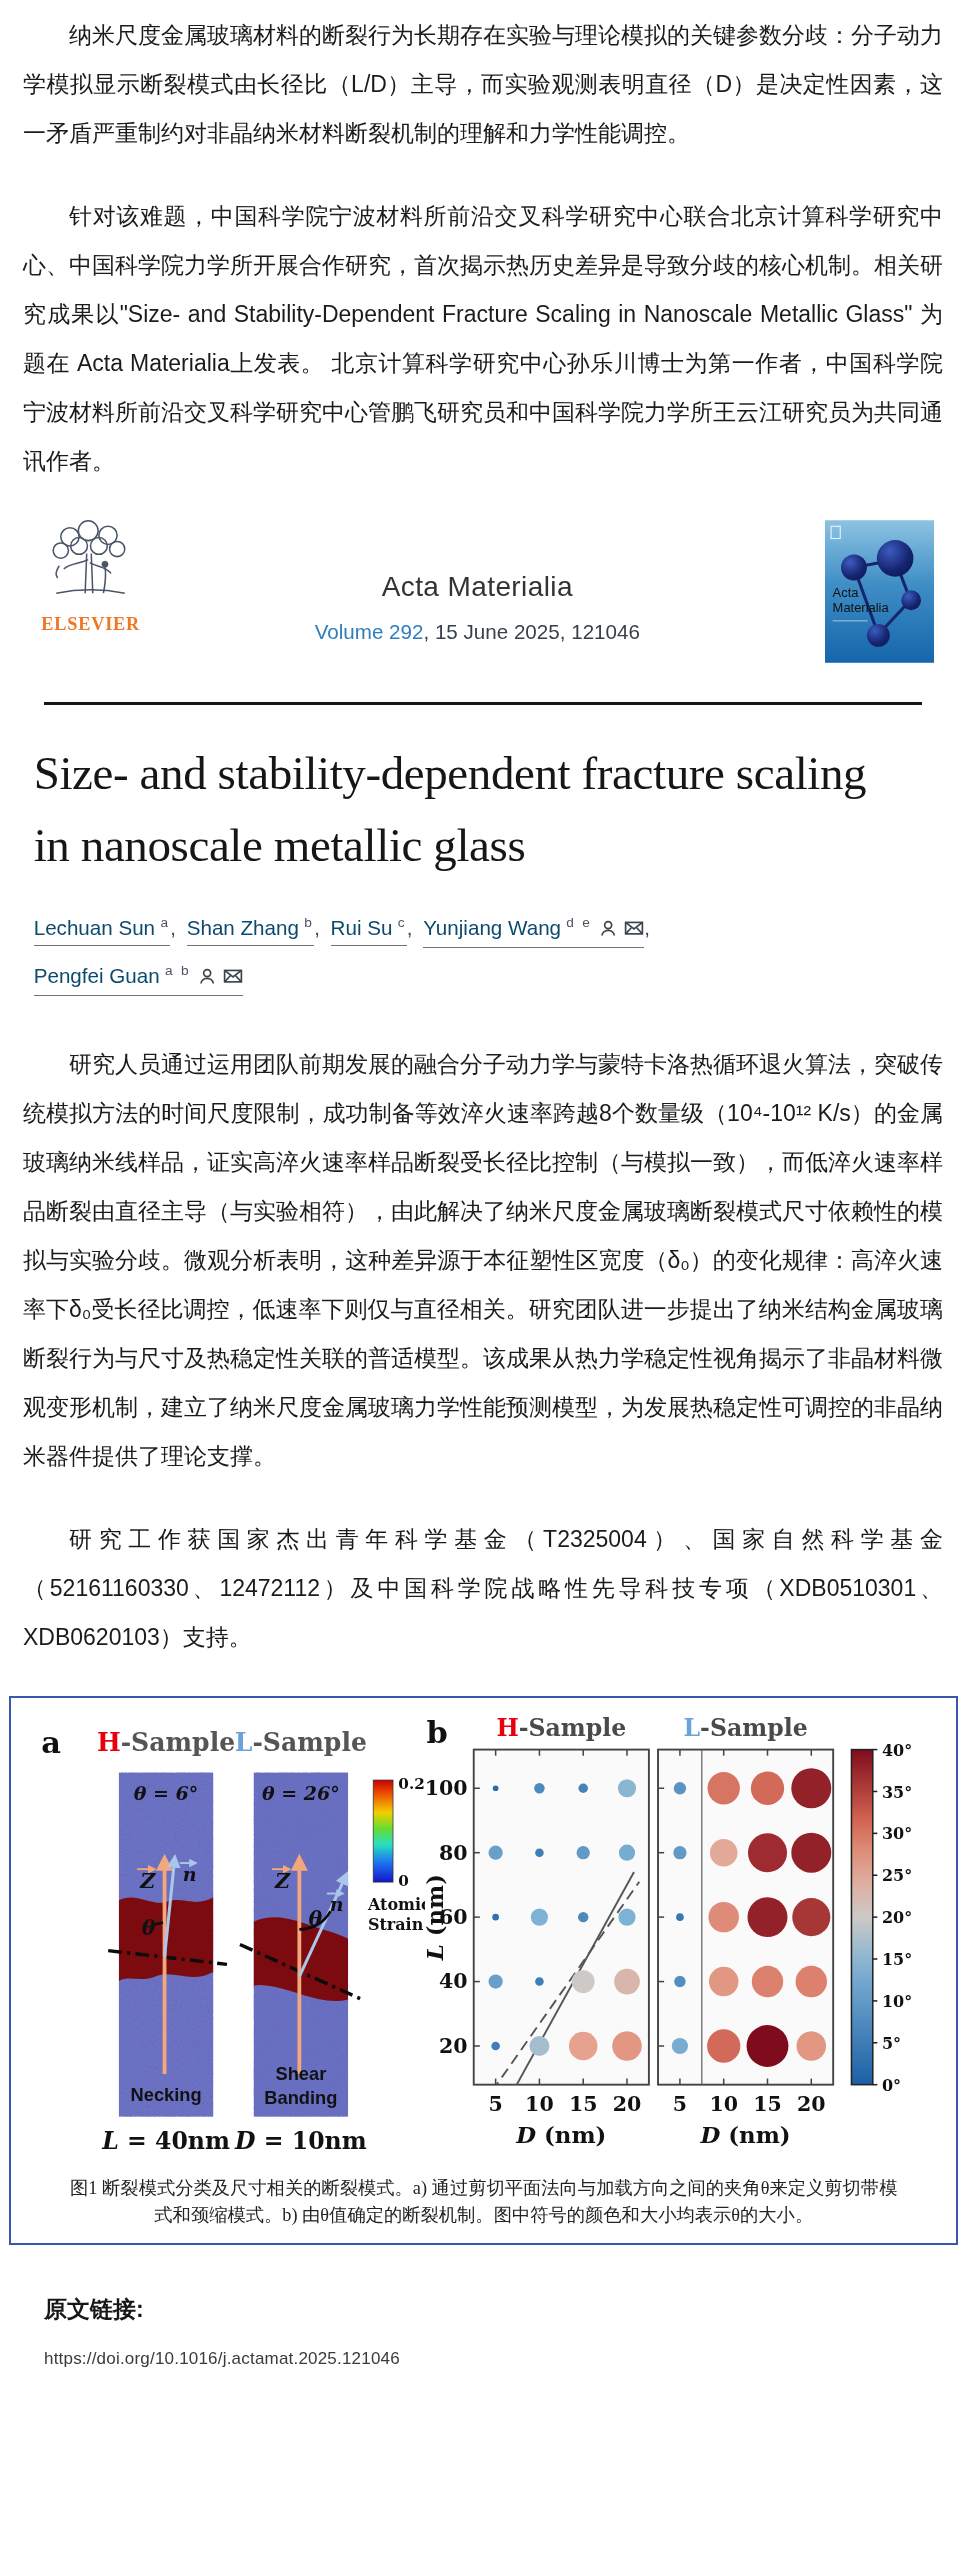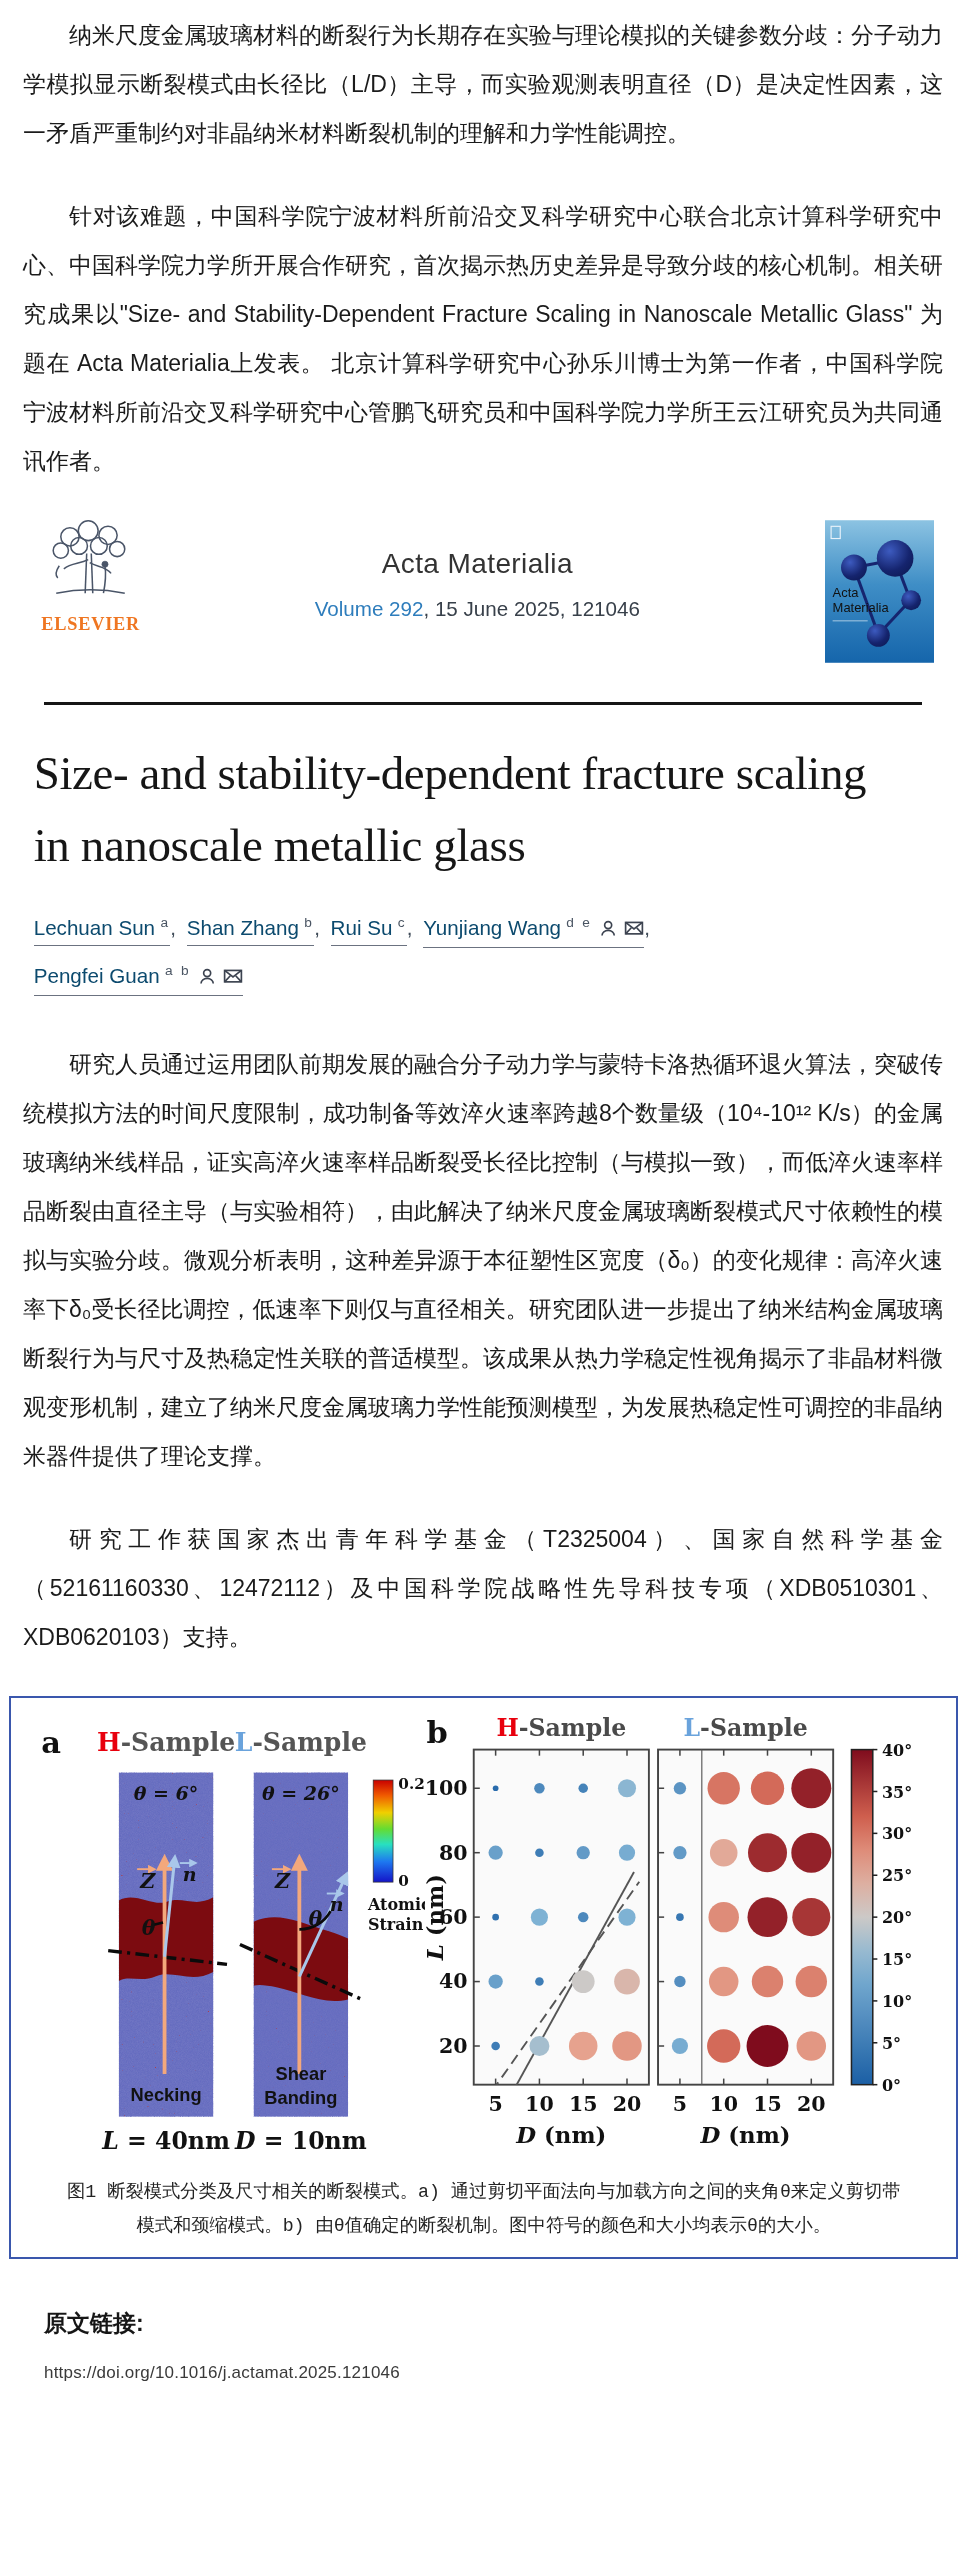--- a/index.html
+++ b/index.html
@@ -14,21 +14,21 @@
     font-size:23px;line-height:49px;margin:0 0 34px 0;
     text-indent:2em;text-align:justify;color:#1b1b1b;
   }
   
   .journal-header{display:flex;align-items:flex-start;margin:9.1px 9.1px 0 10.7px;height:159px;}
   .elsevier-logo{width:114px;text-align:center;cursor:pointer;}
   .elsevier-word{
     font-family:"Liberation Serif","DejaVu Serif",serif;font-weight:bold;
     color:#ef7622;font-size:18.3px;letter-spacing:0.8px;margin-top:1.5px;
   }
-  .journal-center{flex:1;text-align:center;margin-top:28px;}
+  .journal-center{flex:1;text-align:center;margin-top:51px;}
   .journal-title{font-size:28px;color:#333;letter-spacing:0.4px;cursor:pointer;}
   .journal-volume{font-size:20.6px;margin-top:17px;color:#38404a;}
   .vol-link{color:#2e7dbc;cursor:pointer;}
   .journal-cover{width:109px;height:143px;cursor:pointer;padding-left:18px;}
   
   .rule{height:3.8px;background:#161616;margin:23px 21.3px 32px 21.3px;}
   .paper-title{
     font-family:"Liberation Serif","DejaVu Serif",serif;font-weight:normal;
     font-size:47px;line-height:72px;color:#161616;margin:0 0 34px 10.7px;
     max-width:876px;letter-spacing:-0.4px;
@@ -40,22 +40,22 @@
   .author sup{font-size:13.7px;color:#4a5563;margin-left:5.3px;letter-spacing:2.3px;}
   .aicon{display:inline-block;vertical-align:-2.3px;margin-left:6.9px;}
   .asep{display:inline-block;width:10.7px;color:#3f4b58;}
   
   .figure-box{
     margin:26px 7.6px 0 9.1px;border:2.3px solid #3a57ad;background:#fff;
     padding:15.2px 18.3px 10.7px 18.3px;
   }
   .fig-row{display:flex;}
   .figcap{
-    font-family:Liberation Mono, monospace;
-    font-size:18.3px;line-height:34px;color:#232323;text-align:center;
+    font-family:Liberation Serif, serif;
+    font-size:18.3px;line-height:27px;color:#232323;text-align:center;
     max-width:842px;margin:4.6px auto 3px auto;
   }
   
   .source{margin:49px 0 0 44px;}
   .source-label{font-size:23px;font-weight:bold;color:#161616;margin-bottom:24px;}
   .source-url{font-size:17px;color:#3a3a3a;letter-spacing:0.2px;}
   
   svg text{font-family:"DejaVu Serif","Liberation Serif",serif;fill:#111;}
   svg text.sans{font-family:"Liberation Sans","DejaVu Sans",sans-serif;}
 </style>

